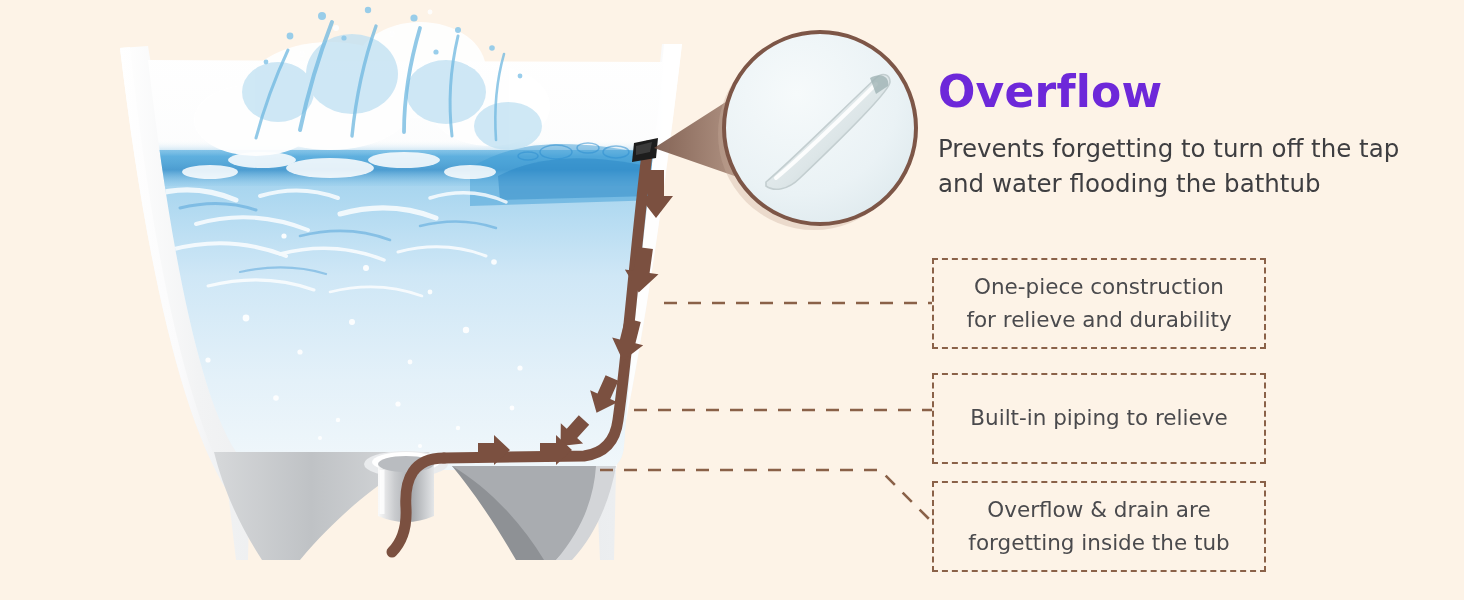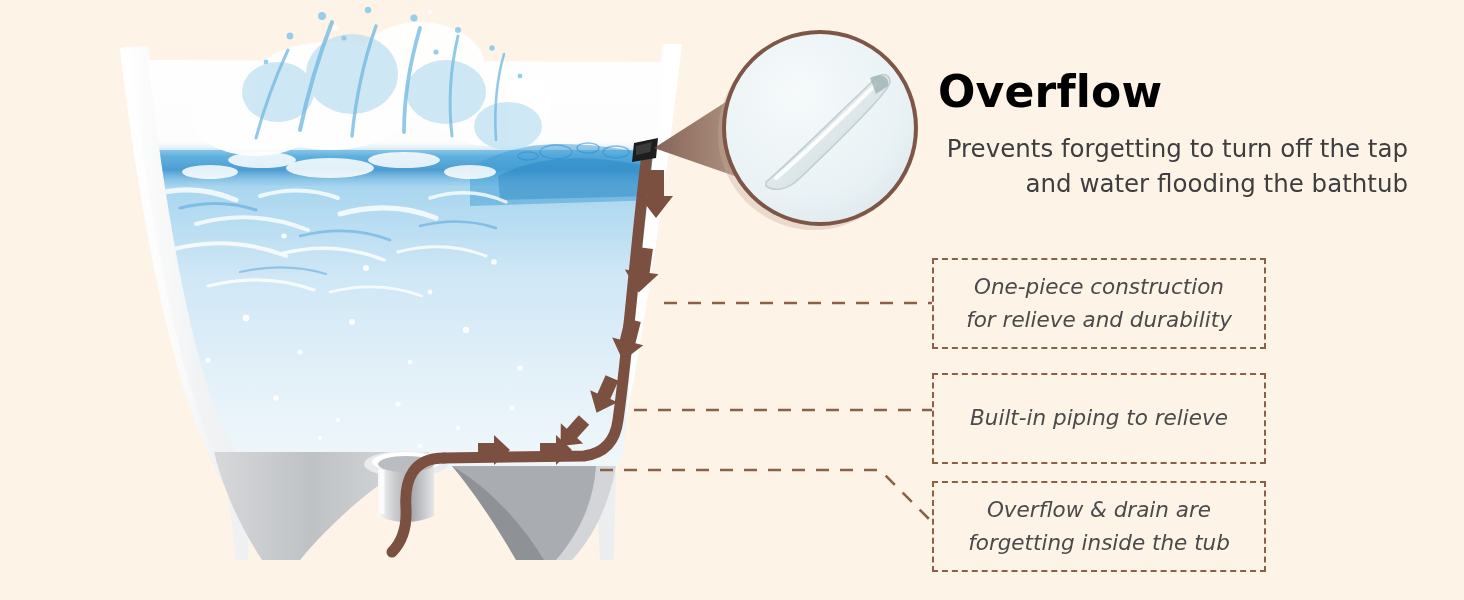--- a/index.html
+++ b/index.html
@@ -9,36 +9,35 @@
     font-family:"DejaVu Sans","Liberation Sans",sans-serif;
     position:relative;
   }
   #stage{position:absolute;inset:0;width:1464px;height:600px;}
   #artwork{position:absolute;left:0;top:0;width:1464px;height:600px;}
 
   
   .title{
     position:absolute;left:938px;top:69px;
     font-size:44px;font-weight:bold;letter-spacing:.2px;
-    color:#000000;line-height:1.05;white-space:nowrap;
+    color:#6d28d9;line-height:1.05;white-space:nowrap;
   }
   .subtitle{
     position:absolute;left:938px;top:132px;width:470px;
-    font-size:24.5px;line-height:1.42;color:#3e3e41;text-align:right;
+    font-size:24.5px;line-height:1.42;color:#3e3e41;
   }
 
   
   .callout{
     position:absolute;left:932px;width:334px;
     border:2px dashed #8a6148;
     background:rgba(253,243,231,0.55);
     box-sizing:border-box;
     display:flex;align-items:center;justify-content:center;
     text-align:center;
-    font-style:italic;
   }
   .callout .ctext{
     font-size:21.5px;line-height:1.52;color:#4a4a4d;
     padding:0 16px;
   }
   #box1{top:258px;height:91px;}
   #box2{top:373px;height:91px;text-align:right;}
   #box3{top:481px;height:91px;}
 </style>
 </head>

